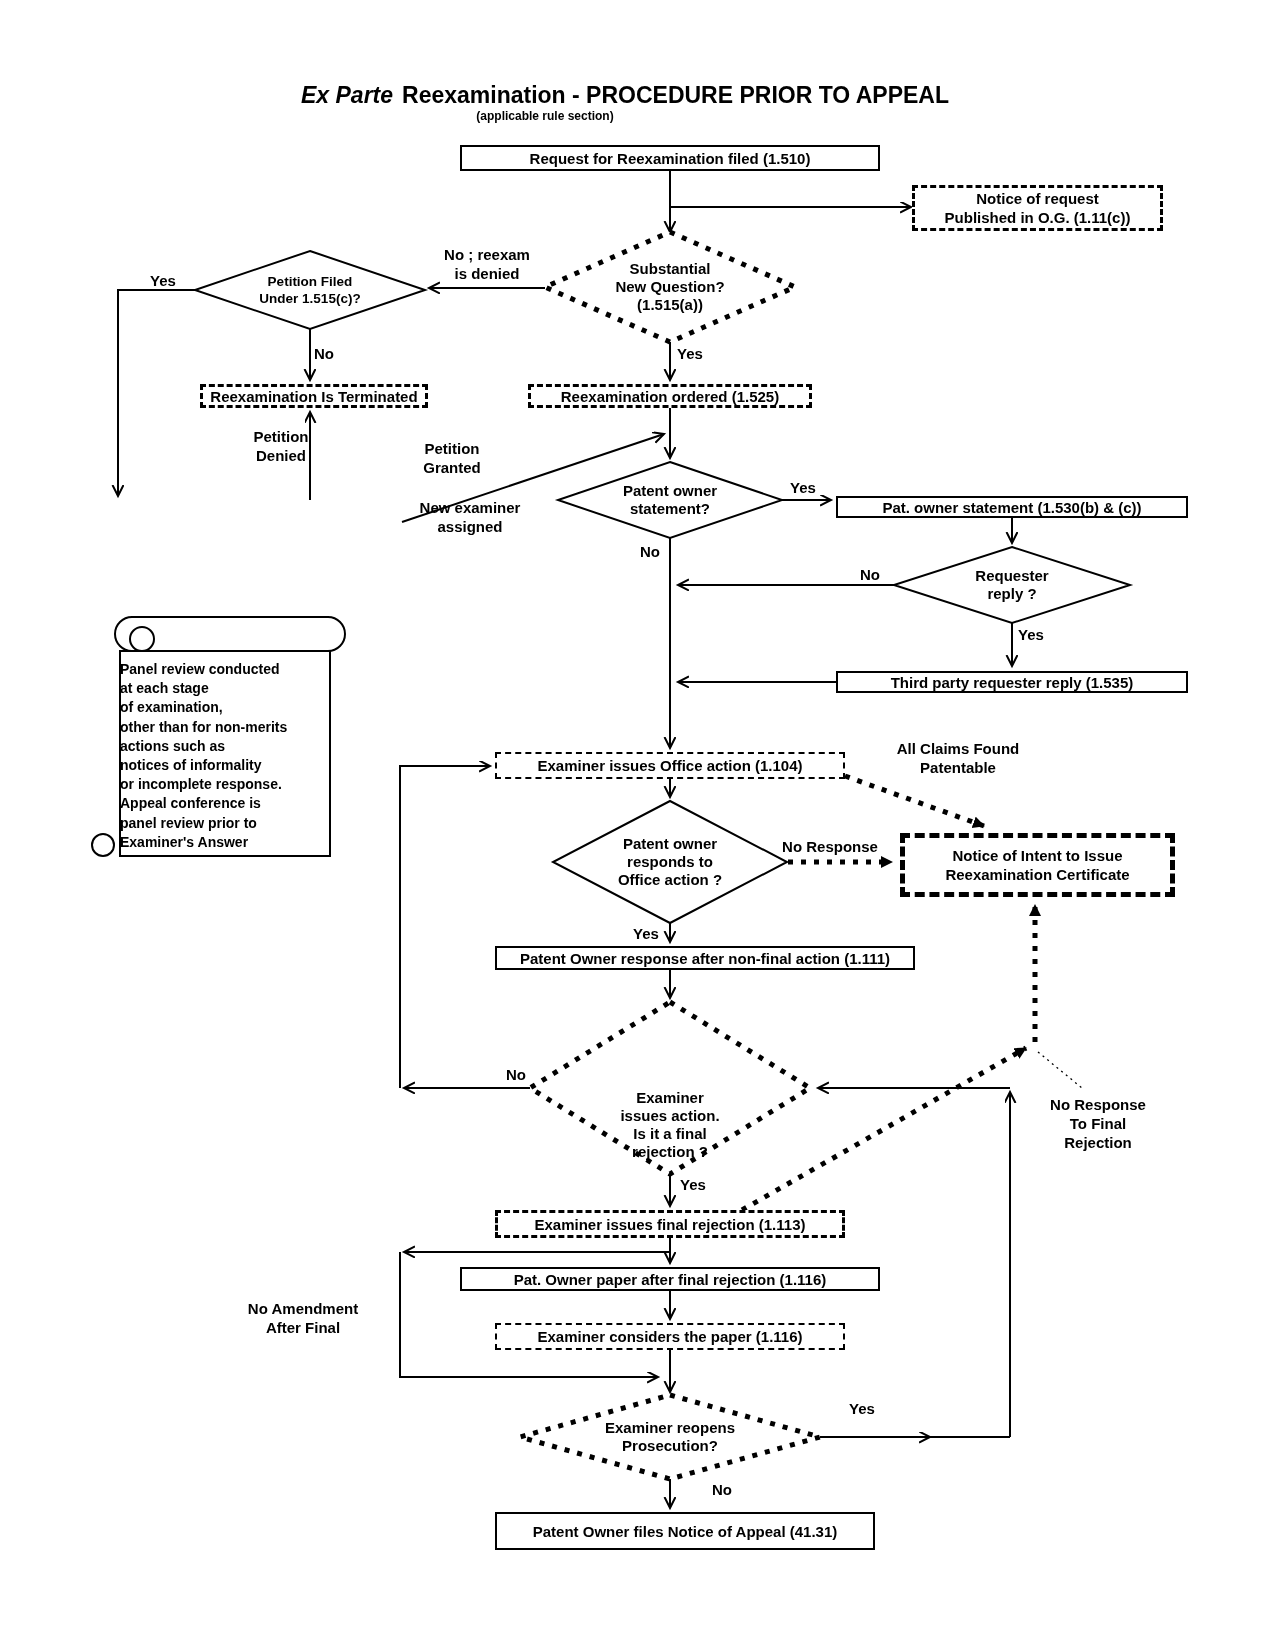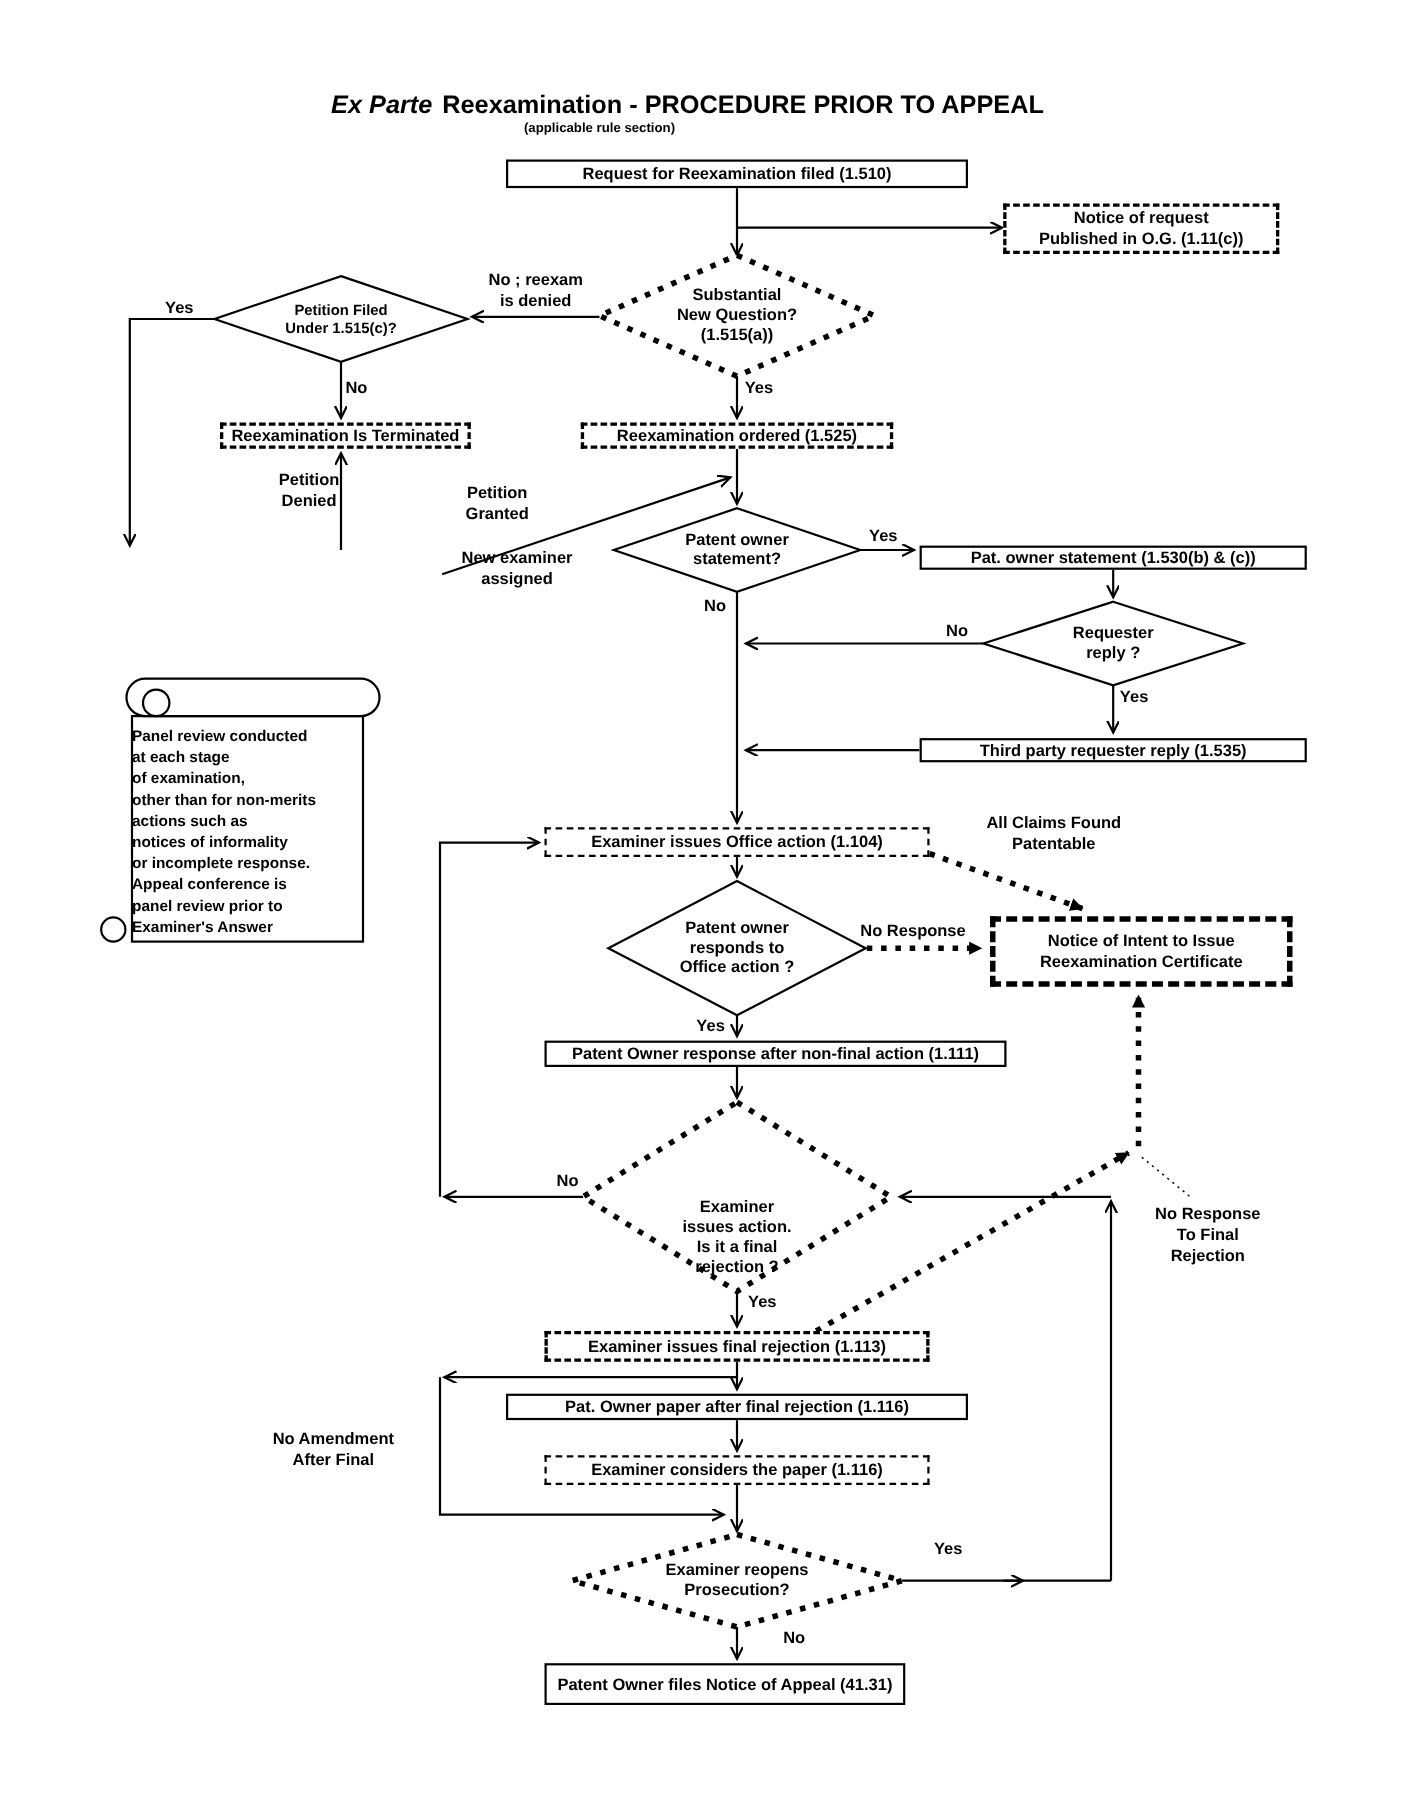--- a/index.html
+++ b/index.html
@@ -117,21 +117,21 @@
   <div class="bx dash" style="left:528px;top:384px;width:284px;height:24px;">Reexamination ordered  (1.525)</div>
   <div class="bx solid" style="left:836px;top:496px;width:352px;height:22px;">Pat. owner statement  (1.530(b) &amp; (c))</div>
   <div class="bx solid" style="left:836px;top:671px;width:352px;height:22px;">Third party requester reply  (1.535)</div>
   <div class="bx dashf" style="left:495px;top:752px;width:350px;height:27px;">Examiner issues Office action  (1.104)</div>
   <div class="bx dashb" style="left:900px;top:833px;width:275px;height:64px;">Notice of Intent to Issue
 Reexamination Certificate</div>
   <div class="bx solid" style="left:460px;top:946px;width:420px;height:24px;margin-left:35px;">Patent Owner response after non-final action  (1.111)</div>
   <div class="bx dash" style="left:495px;top:1210px;width:350px;height:28px;">Examiner issues final rejection (1.113)</div>
   <div class="bx solid" style="left:460px;top:1267px;width:420px;height:24px;">Pat. Owner paper after final rejection  (1.116)</div>
   <div class="bx dashf" style="left:495px;top:1323px;width:350px;height:27px;">Examiner considers the paper (1.116)</div>
-  <div class="bx solid" style="left:495px;top:1512px;width:328px;height:38px;">Patent Owner files Notice of Appeal (41.31)</div>
+  <div class="bx solid" style="left:495px;top:1512px;width:380px;height:38px;">Patent Owner files Notice of Appeal (41.31)</div>
 
   <div class="dtext" style="left:670px;top:287px;">Substantial
 New Question?
 (1.515(a))</div>
   <div class="dtext small" style="left:310px;top:290px;">Petition Filed
 Under 1.515(c)?</div>
   <div class="dtext" style="left:670px;top:500px;">Patent owner
 statement?</div>
   <div class="dtext" style="left:1012px;top:585px;">Requester
 reply ?</div>

